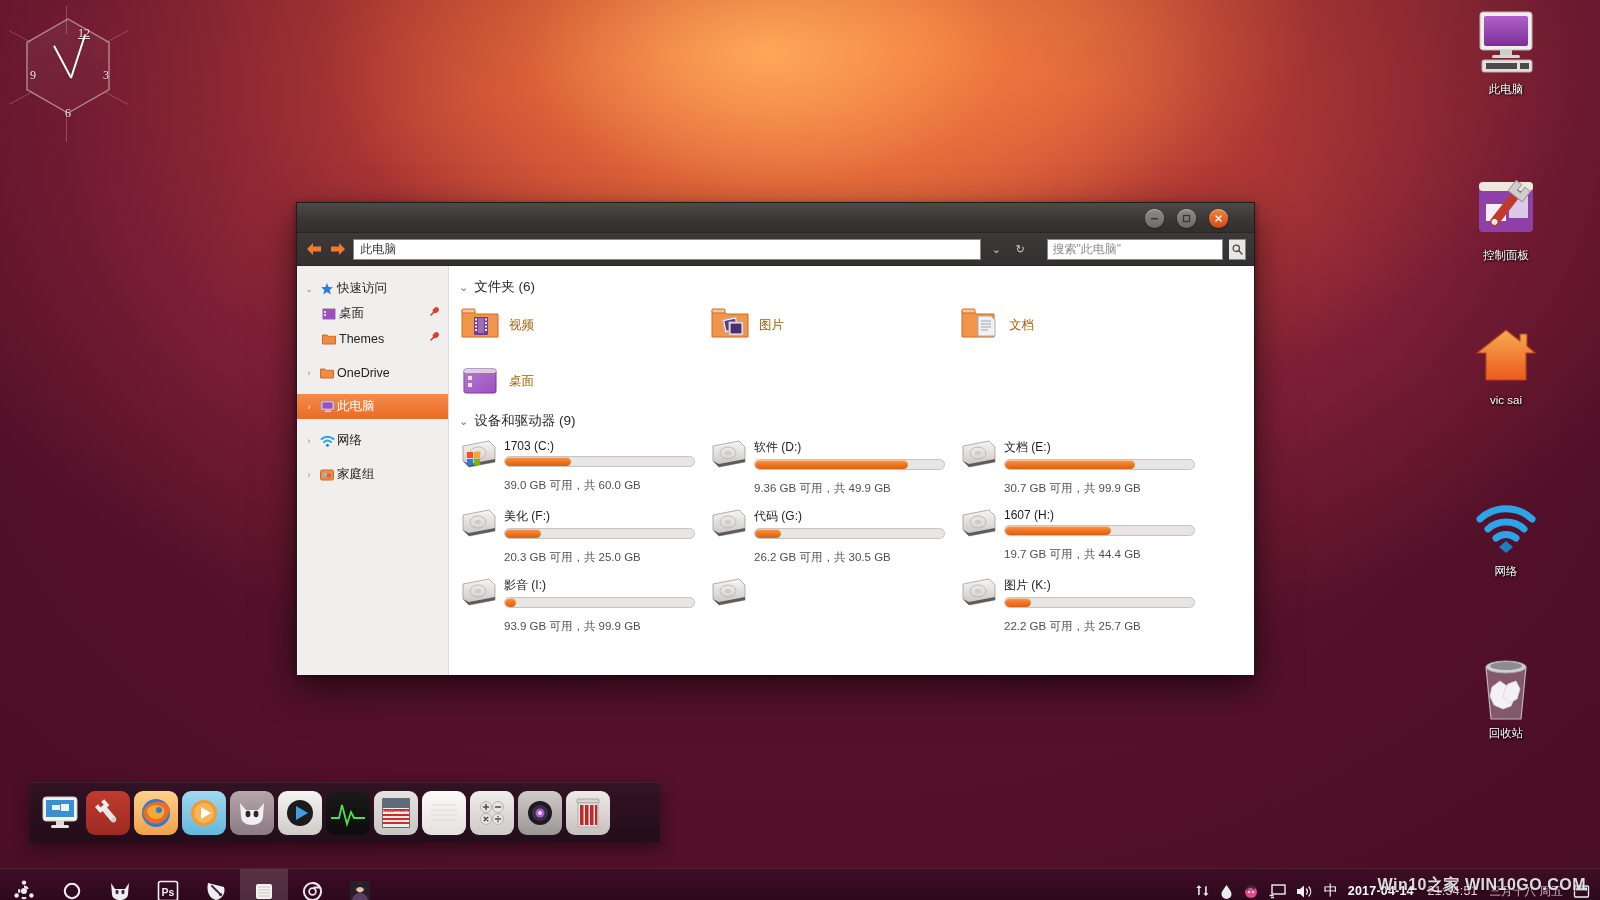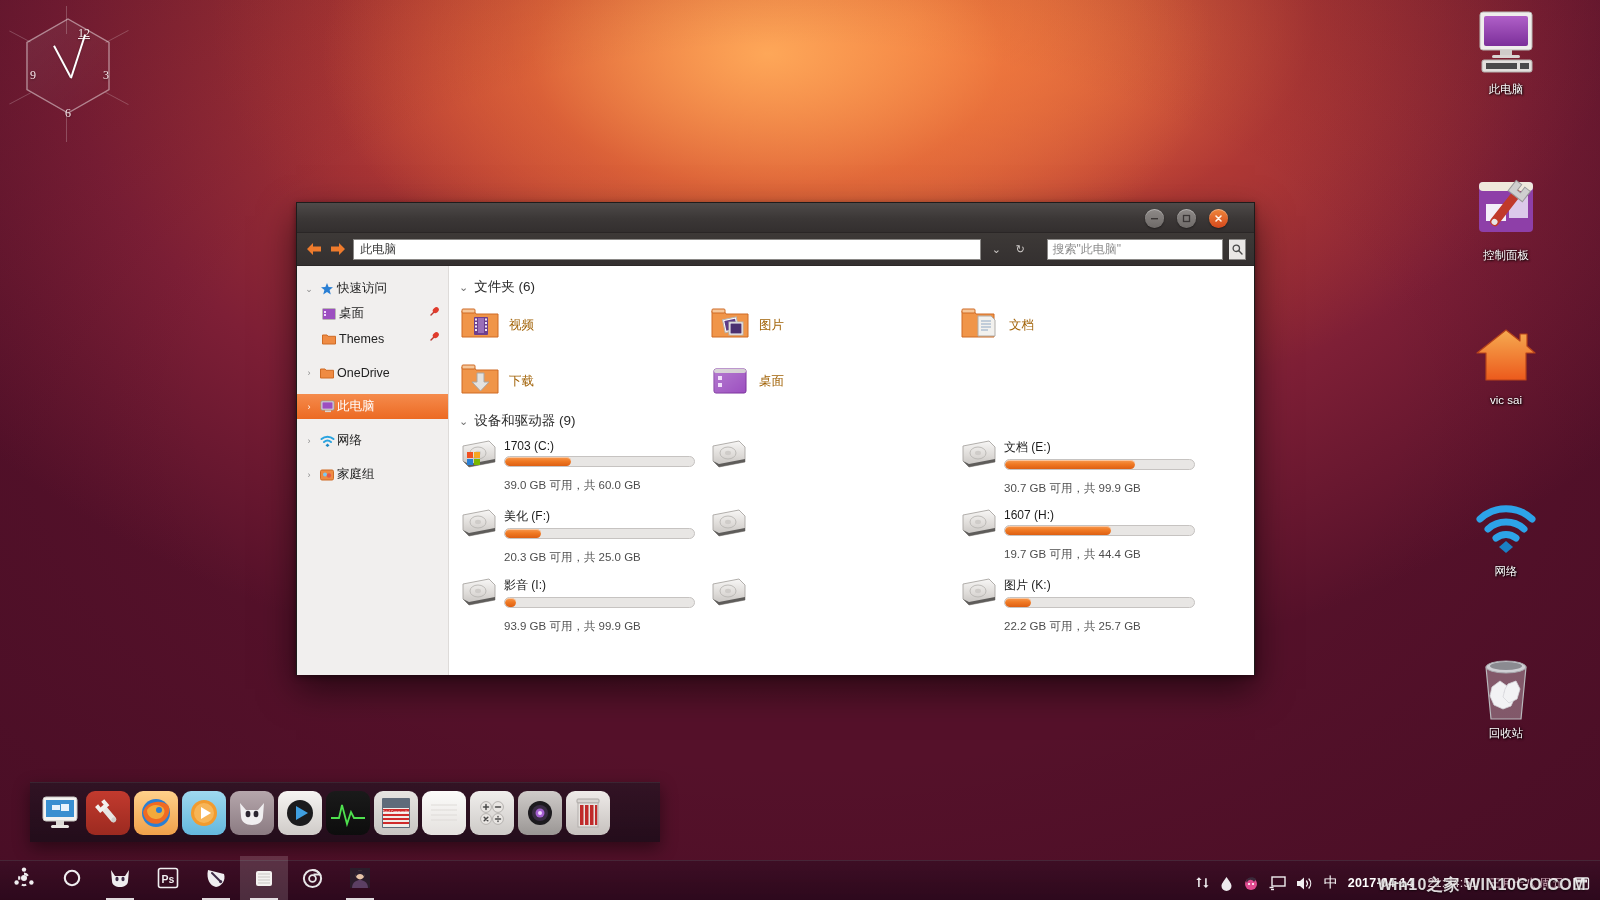--- a/index.html
+++ b/index.html
@@ -105,24 +105,24 @@
     position:absolute; left:30px; bottom:58px; width:630px; height:60px;
     background:linear-gradient(180deg, rgba(38,20,34,0.72), rgba(26,12,24,0.82));
     border-top:1px solid rgba(255,255,255,0.10);
     display:flex; align-items:center; padding:0 8px; gap:4px;
     box-shadow:0 6px 16px rgba(0,0,0,0.45);
   }
   .dock-item{ width:44px;height:44px;border-radius:9px; display:flex; align-items:center; justify-content:center;
      cursor:pointer; position:relative; overflow:hidden; flex:0 0 auto;}
   
   #taskbar{
-    position:absolute; left:0; bottom:0; width:1600px; height:40px;
+    position:absolute; left:0; bottom:0; width:1600px; height:32px;
     background:linear-gradient(180deg, rgba(60,14,36,0.92), rgba(44,8,28,0.96));
     border-top:1px solid rgba(255,255,255,0.12);
-    display:flex; align-items:flex-end;
+    display:flex; align-items:flex-start;
   }
   .tb-item{ width:48px;height:44px;display:flex;align-items:center;justify-content:center;cursor:pointer;position:relative;}
   .tb-item.active{ background:rgba(255,255,255,0.15);}
   .tb-item.running:after{content:"";position:absolute;bottom:0;left:10px;right:10px;height:2px;background:rgba(255,255,255,0.85);}
   #tray{ position:absolute; right:0; top:0; height:44px; display:flex; align-items:center; gap:10px; padding-right:10px;}
   .tray-ico{ cursor:pointer; display:flex; align-items:center;}
   #clock{ color:#fff; font-size:12.5px; letter-spacing:.2px; font-weight:bold;}
   #watermark{ position:absolute; right:14px; bottom:4px; color:rgba(255,255,255,0.85);
      font-size:16px; font-weight:bold; letter-spacing:.5px; text-shadow:0 1px 2px rgba(0,0,0,.6);}
 </style>
@@ -432,30 +432,20 @@
                   <path d="M21 15 h10"></path>
                   <path d="M21 18 h10"></path>
                   <path d="M21 21 h10"></path>
                   <path d="M21 24 h7"></path>
                 </g>
             </svg>
           </span>
           <span class="fname">文档</span>
         </div>
 
-        <div class="folder-item">
-          <span>
-            <svg width="40" height="34" viewBox="0 0 40 34">
-              <path d="M2 5 L14 5 L16 8 L38 8 L38 31 L2 31 Z" fill="#f09549" stroke="#cf6b25"></path>
-              <rect x="2" y="3" width="13" height="4" rx="1" fill="#f6c79a" stroke="#cf6b25"></rect>
-              <path d="M17 11 L24 11 L24 20 L29 20 L20.5 29 L12 20 L17 20 Z" fill="#e4e2df" stroke="#a9a6a3"></path>
-            </svg>
-          </span>
-          <span class="fname">下载</span>
-        </div>
 
 
         <div class="folder-item">
           <span>
             <svg width="40" height="34" viewBox="0 0 40 34">
               <rect x="4" y="7" width="32" height="24" rx="2" fill="#9c4fc0" stroke="#7a2f9c"></rect>
               <rect x="4" y="7" width="32" height="4" rx="2" fill="#cfc9cd"></rect>
               <rect x="8" y="14" width="4" height="4" fill="#efd9fa"></rect>
               <rect x="8" y="21" width="4" height="4" fill="#efd9fa"></rect>
               <rect x="4" y="7" width="32" height="24" rx="2" fill="url(#dgl)"></rect>
@@ -515,20 +505,27 @@
                     <stop offset="0.55" stop-color="#dedbd8"></stop>
                     <stop offset="1" stop-color="#c5c2bf"></stop>
                   </linearGradient>
                 </defs>
   <path d="M4 8 L30 3 L36 9 L36 24 L10 29 L4 23 Z" fill="url(#hgn)" stroke="#a9a6a3" stroke-width="0.9"></path>
   <ellipse cx="19" cy="15" rx="8" ry="6" fill="none" stroke="#b8b5b2" stroke-width="0.9"></ellipse>
   <ellipse cx="19" cy="15" rx="3" ry="2.2" fill="#cfccc9"></ellipse>
   <path d="M4 23 L10 29 L36 24 L36 21 L10 26 Z" fill="#5e5c5a"></path>
 
 </svg></span>
+    <span class="drive-meta">
+      <span class="dname" style="display:block">软件 (D:)</span>
+      <span class="dbar" style="display:block">
+        <span class="dfill" style="display:block;width:81%"></span>
+      </span>
+      <span class="dtxt" style="display:block">9.36 GB 可用，共 49.9 GB</span>
+    </span>
           </div>
           <div class="drive-item">
     <span>
 <svg width="38" height="32" viewBox="0 0 38 32">
   <defs>
                   <linearGradient id="hgn" x1="0" y1="0" x2="0" y2="1">
     <stop offset="0" stop-color="#f7f6f5"></stop>
                     <stop offset="0.55" stop-color="#dedbd8"></stop>
                     <stop offset="1" stop-color="#c5c2bf"></stop>
                   </linearGradient>
@@ -562,20 +559,92 @@
   <ellipse cx="19" cy="15" rx="3" ry="2.2" fill="#cfccc9"></ellipse>
   <path d="M4 23 L10 29 L36 24 L36 21 L10 26 Z" fill="#5e5c5a"></path>
 
 </svg></span>
     <span class="drive-meta">
       <span class="dname" style="display:block">美化 (F:)</span>
       <span class="dbar" style="display:block">
         <span class="dfill" style="display:block;width:19%"></span>
       </span>
       <span class="dtxt" style="display:block">20.3 GB 可用，共 25.0 GB</span>
+    </span>
+          </div>
+          <div class="drive-item">
+    <span>
+<svg width="38" height="32" viewBox="0 0 38 32">
+  <defs>
+                  <linearGradient id="hgn" x1="0" y1="0" x2="0" y2="1">
+    <stop offset="0" stop-color="#f7f6f5"></stop>
+                    <stop offset="0.55" stop-color="#dedbd8"></stop>
+                    <stop offset="1" stop-color="#c5c2bf"></stop>
+                  </linearGradient>
+                </defs>
+  <path d="M4 8 L30 3 L36 9 L36 24 L10 29 L4 23 Z" fill="url(#hgn)" stroke="#a9a6a3" stroke-width="0.9"></path>
+  <ellipse cx="19" cy="15" rx="8" ry="6" fill="none" stroke="#b8b5b2" stroke-width="0.9"></ellipse>
+  <ellipse cx="19" cy="15" rx="3" ry="2.2" fill="#cfccc9"></ellipse>
+  <path d="M4 23 L10 29 L36 24 L36 21 L10 26 Z" fill="#5e5c5a"></path>
+
+</svg></span>
+    <span class="drive-meta">
+      <span class="dname" style="display:block">代码 (G:)</span>
+      <span class="dbar" style="display:block">
+        <span class="dfill" style="display:block;width:14%"></span>
+      </span>
+      <span class="dtxt" style="display:block">26.2 GB 可用，共 30.5 GB</span>
+    </span>
+          </div>
+          <div class="drive-item">
+    <span>
+<svg width="38" height="32" viewBox="0 0 38 32">
+  <defs>
+                  <linearGradient id="hgn" x1="0" y1="0" x2="0" y2="1">
+    <stop offset="0" stop-color="#f7f6f5"></stop>
+                    <stop offset="0.55" stop-color="#dedbd8"></stop>
+                    <stop offset="1" stop-color="#c5c2bf"></stop>
+                  </linearGradient>
+                </defs>
+  <path d="M4 8 L30 3 L36 9 L36 24 L10 29 L4 23 Z" fill="url(#hgn)" stroke="#a9a6a3" stroke-width="0.9"></path>
+  <ellipse cx="19" cy="15" rx="8" ry="6" fill="none" stroke="#b8b5b2" stroke-width="0.9"></ellipse>
+  <ellipse cx="19" cy="15" rx="3" ry="2.2" fill="#cfccc9"></ellipse>
+  <path d="M4 23 L10 29 L36 24 L36 21 L10 26 Z" fill="#5e5c5a"></path>
+
+</svg></span>
+    <span class="drive-meta">
+      <span class="dname" style="display:block">1607 (H:)</span>
+      <span class="dbar" style="display:block">
+        <span class="dfill" style="display:block;width:56%"></span>
+      </span>
+      <span class="dtxt" style="display:block">19.7 GB 可用，共 44.4 GB</span>
+    </span>
+          </div>
+          <div class="drive-item">
+    <span>
+<svg width="38" height="32" viewBox="0 0 38 32">
+  <defs>
+                  <linearGradient id="hgn" x1="0" y1="0" x2="0" y2="1">
+    <stop offset="0" stop-color="#f7f6f5"></stop>
+                    <stop offset="0.55" stop-color="#dedbd8"></stop>
+                    <stop offset="1" stop-color="#c5c2bf"></stop>
+                  </linearGradient>
+                </defs>
+  <path d="M4 8 L30 3 L36 9 L36 24 L10 29 L4 23 Z" fill="url(#hgn)" stroke="#a9a6a3" stroke-width="0.9"></path>
+  <ellipse cx="19" cy="15" rx="8" ry="6" fill="none" stroke="#b8b5b2" stroke-width="0.9"></ellipse>
+  <ellipse cx="19" cy="15" rx="3" ry="2.2" fill="#cfccc9"></ellipse>
+  <path d="M4 23 L10 29 L36 24 L36 21 L10 26 Z" fill="#5e5c5a"></path>
+
+</svg></span>
+    <span class="drive-meta">
+      <span class="dname" style="display:block">影音 (I:)</span>
+      <span class="dbar" style="display:block">
+        <span class="dfill" style="display:block;width:6%"></span>
+      </span>
+      <span class="dtxt" style="display:block">93.9 GB 可用，共 99.9 GB</span>
     </span>
           </div>
           <div class="drive-item">
     <span>
 <svg width="38" height="32" viewBox="0 0 38 32">
   <defs>
                   <linearGradient id="hgn" x1="0" y1="0" x2="0" y2="1">
     <stop offset="0" stop-color="#f7f6f5"></stop>
                     <stop offset="0.55" stop-color="#dedbd8"></stop>
                     <stop offset="1" stop-color="#c5c2bf"></stop>
@@ -598,85 +667,20 @@
                     <stop offset="1" stop-color="#c5c2bf"></stop>
                   </linearGradient>
                 </defs>
   <path d="M4 8 L30 3 L36 9 L36 24 L10 29 L4 23 Z" fill="url(#hgn)" stroke="#a9a6a3" stroke-width="0.9"></path>
   <ellipse cx="19" cy="15" rx="8" ry="6" fill="none" stroke="#b8b5b2" stroke-width="0.9"></ellipse>
   <ellipse cx="19" cy="15" rx="3" ry="2.2" fill="#cfccc9"></ellipse>
   <path d="M4 23 L10 29 L36 24 L36 21 L10 26 Z" fill="#5e5c5a"></path>
 
 </svg></span>
     <span class="drive-meta">
-      <span class="dname" style="display:block">1607 (H:)</span>
-      <span class="dbar" style="display:block">
-        <span class="dfill" style="display:block;width:56%"></span>
-      </span>
-      <span class="dtxt" style="display:block">19.7 GB 可用，共 44.4 GB</span>
-    </span>
-          </div>
-          <div class="drive-item">
-    <span>
-<svg width="38" height="32" viewBox="0 0 38 32">
-  <defs>
-                  <linearGradient id="hgn" x1="0" y1="0" x2="0" y2="1">
-    <stop offset="0" stop-color="#f7f6f5"></stop>
-                    <stop offset="0.55" stop-color="#dedbd8"></stop>
-                    <stop offset="1" stop-color="#c5c2bf"></stop>
-                  </linearGradient>
-                </defs>
-  <path d="M4 8 L30 3 L36 9 L36 24 L10 29 L4 23 Z" fill="url(#hgn)" stroke="#a9a6a3" stroke-width="0.9"></path>
-  <ellipse cx="19" cy="15" rx="8" ry="6" fill="none" stroke="#b8b5b2" stroke-width="0.9"></ellipse>
-  <ellipse cx="19" cy="15" rx="3" ry="2.2" fill="#cfccc9"></ellipse>
-  <path d="M4 23 L10 29 L36 24 L36 21 L10 26 Z" fill="#5e5c5a"></path>
-
-</svg></span>
-    <span class="drive-meta">
-      <span class="dname" style="display:block">影音 (I:)</span>
-      <span class="dbar" style="display:block">
-        <span class="dfill" style="display:block;width:6%"></span>
-      </span>
-      <span class="dtxt" style="display:block">93.9 GB 可用，共 99.9 GB</span>
-    </span>
-          </div>
-          <div class="drive-item">
-    <span>
-<svg width="38" height="32" viewBox="0 0 38 32">
-  <defs>
-                  <linearGradient id="hgn" x1="0" y1="0" x2="0" y2="1">
-    <stop offset="0" stop-color="#f7f6f5"></stop>
-                    <stop offset="0.55" stop-color="#dedbd8"></stop>
-                    <stop offset="1" stop-color="#c5c2bf"></stop>
-                  </linearGradient>
-                </defs>
-  <path d="M4 8 L30 3 L36 9 L36 24 L10 29 L4 23 Z" fill="url(#hgn)" stroke="#a9a6a3" stroke-width="0.9"></path>
-  <ellipse cx="19" cy="15" rx="8" ry="6" fill="none" stroke="#b8b5b2" stroke-width="0.9"></ellipse>
-  <ellipse cx="19" cy="15" rx="3" ry="2.2" fill="#cfccc9"></ellipse>
-  <path d="M4 23 L10 29 L36 24 L36 21 L10 26 Z" fill="#5e5c5a"></path>
-
-</svg></span>
-          </div>
-          <div class="drive-item">
-    <span>
-<svg width="38" height="32" viewBox="0 0 38 32">
-  <defs>
-                  <linearGradient id="hgn" x1="0" y1="0" x2="0" y2="1">
-    <stop offset="0" stop-color="#f7f6f5"></stop>
-                    <stop offset="0.55" stop-color="#dedbd8"></stop>
-                    <stop offset="1" stop-color="#c5c2bf"></stop>
-                  </linearGradient>
-                </defs>
-  <path d="M4 8 L30 3 L36 9 L36 24 L10 29 L4 23 Z" fill="url(#hgn)" stroke="#a9a6a3" stroke-width="0.9"></path>
-  <ellipse cx="19" cy="15" rx="8" ry="6" fill="none" stroke="#b8b5b2" stroke-width="0.9"></ellipse>
-  <ellipse cx="19" cy="15" rx="3" ry="2.2" fill="#cfccc9"></ellipse>
-  <path d="M4 23 L10 29 L36 24 L36 21 L10 26 Z" fill="#5e5c5a"></path>
-
-</svg></span>
-    <span class="drive-meta">
       <span class="dname" style="display:block">图片 (K:)</span>
       <span class="dbar" style="display:block">
         <span class="dfill" style="display:block;width:14%"></span>
       </span>
       <span class="dtxt" style="display:block">22.2 GB 可用，共 25.7 GB</span>
     </span>
           </div>
         </div>
 
     </div>

